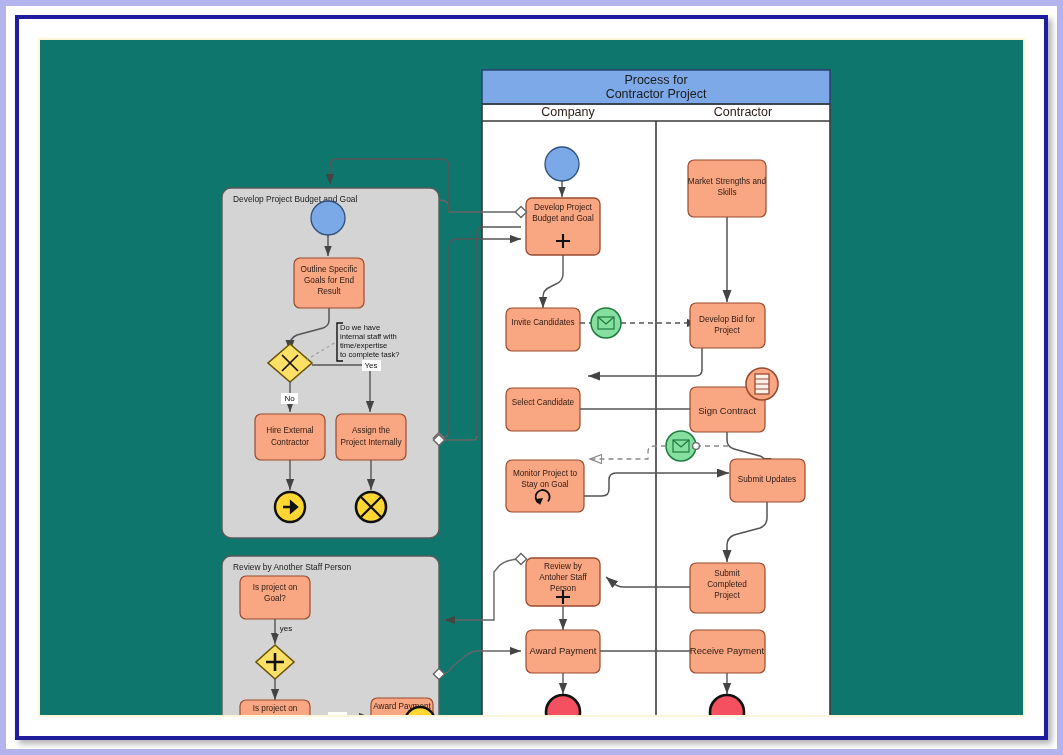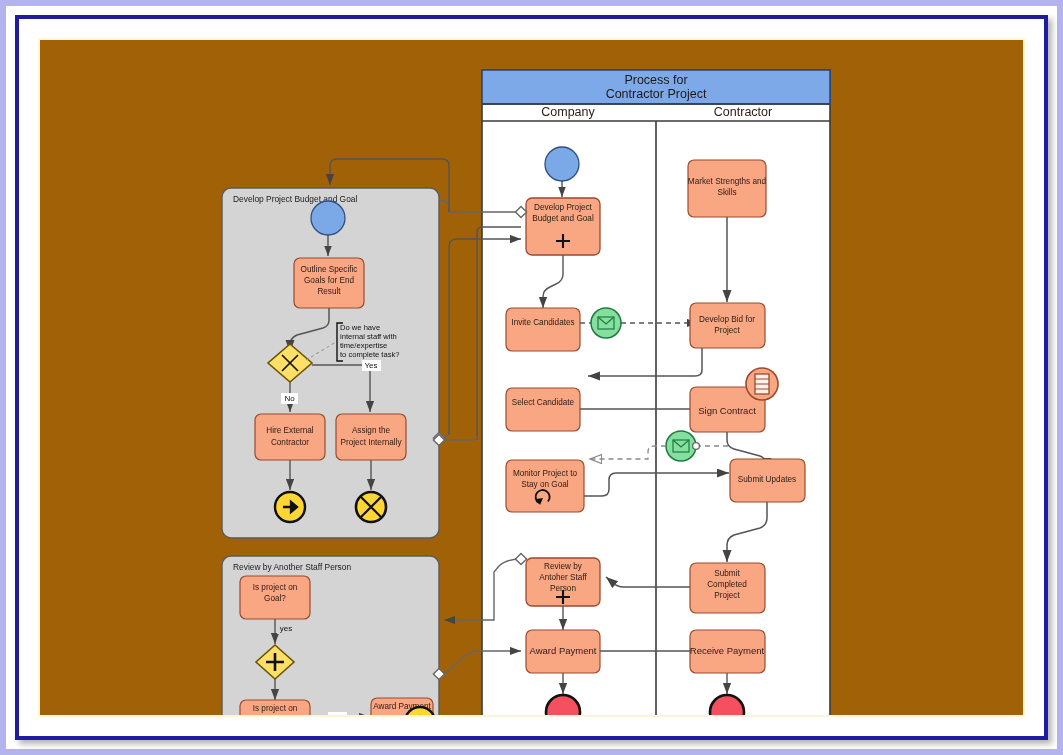--- a/index.html
+++ b/index.html
@@ -17,21 +17,21 @@
   }
   #frame-navy{
     position:absolute;left:15px;top:15px;right:15px;bottom:15px;
     border:4px solid #201ca0;
     background:#ffffff;
     box-shadow:4px 4px 6px rgba(0,0,0,.30);
   }
   #frame-cream{
     position:absolute;left:19px;top:19px;right:19px;bottom:19px;
     border:2px solid #fbf6d8;
-    background:#a16207;
+    background:#0f766e;
     overflow:hidden;
   }
   #canvas{
     position:absolute;left:0;top:0;width:1021px;height:713px;
   }
   svg#diagram{position:absolute;left:0;top:0;}
   .lbl{
     font-family:"Liberation Sans",sans-serif;
     fill:#2b1b13;
     text-anchor:middle;

